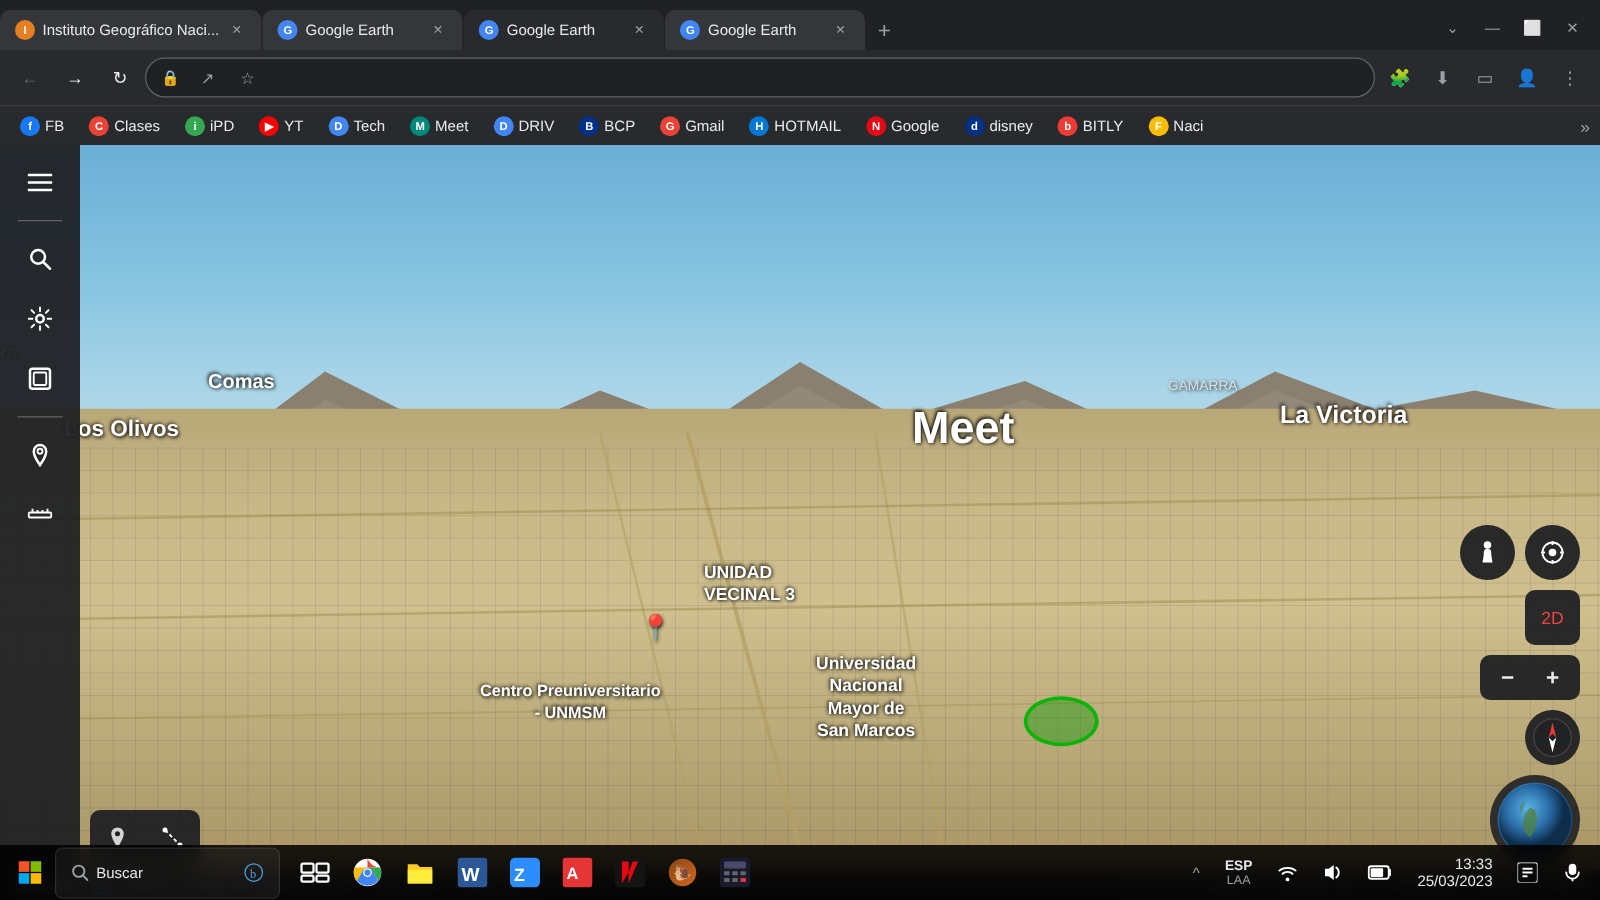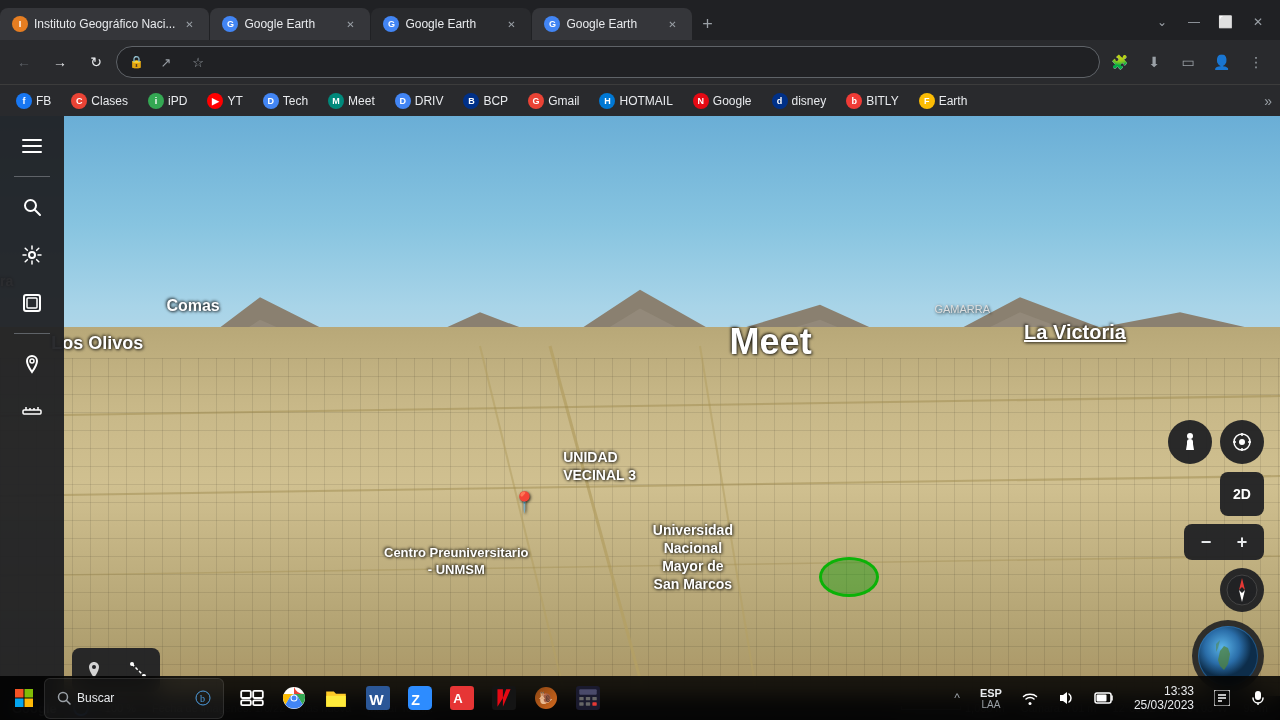--- a/index.html
+++ b/index.html
@@ -53,40 +53,40 @@
       linear-gradient(rgba(0,0,0,0.15) 1px, transparent 1px),
       linear-gradient(90deg, rgba(0,0,0,0.15) 1px, transparent 1px); 
       background-size: 18px 18px; opacity: 0.6; }
 
     
     .map-label { position: absolute; color: white; font-weight: bold; text-shadow: 1px 1px 3px rgba(0,0,0,0.8), -1px -1px 3px rgba(0,0,0,0.8); pointer-events: none; }
     .label-lima { font-size: 36px; top: 34%; left: 57%; }
     .label-los-olivos { font-size: 18px; top: 36%; left: 4%; }
     .label-comas { font-size: 16px; top: 30%; left: 13%; }
     .label-ira { font-size: 14px; top: 26%; left: 0%; }
-    .label-la-victoria { font-size: 20px; top: 34%; left: 80%; text-decoration: underline; }
+    .label-la-victoria { font-size: 20px; top: 34%; left: 80%; }
     .label-gamarra { font-size: 11px; top: 31%; left: 73%; color: #ddd; font-weight: normal; }
     .label-unidad { font-size: 14px; top: 55%; left: 44%; text-align: left; line-height: 1.3; }
     .label-centro { font-size: 13px; top: 71%; left: 30%; text-align: center; line-height: 1.3; }
     .label-unmsm { font-size: 14px; top: 67%; left: 51%; text-align: center; line-height: 1.3; }
 
     
     .stadium { position: absolute; top: 73%; left: 64%; width: 60px; height: 40px; border: 3px solid rgba(0,180,0,0.9); border-radius: 50%; background: rgba(0,150,0,0.4); }
 
     
     .earth-sidebar { position: absolute; top: 0; left: 0; bottom: 0; width: 64px; background: rgba(32,33,36,0.95); display: flex; flex-direction: column; align-items: center; padding: 8px 0; gap: 4px; z-index: 10; }
     .sidebar-btn { width: 44px; height: 44px; border-radius: 8px; display: flex; align-items: center; justify-content: center; color: #e8eaed; font-size: 18px; cursor: pointer; }
     .sidebar-separator { width: 36px; height: 1px; background: #5f6368; margin: 4px 0; }
 
     
     .earth-bottom-toolbar { position: absolute; bottom: 28px; left: 72px; display: flex; align-items: center; gap: 8px; }
     .bottom-tool-group { background: rgba(32,33,36,0.95); border-radius: 8px; display: flex; align-items: center; overflow: hidden; }
     .bottom-tool-btn { width: 44px; height: 44px; display: flex; align-items: center; justify-content: center; color: #e8eaed; font-size: 16px; cursor: pointer; }
     .control-btn { width: 44px; height: 44px; background: rgba(32,33,36,0.95); border-radius: 50%; display: flex; align-items: center; justify-content: center; color: #e8eaed; font-size: 16px; cursor: pointer; }
-    .btn-2d { width: 44px; height: 44px; background: rgba(32,33,36,0.95); border-radius: 8px; display: flex; align-items: center; justify-content: center; color: #ffffff; font-size: 14px; font-weight: bold; cursor: pointer; }
+    .btn-2d { width: 44px; height: 44px; background: rgba(32,33,36,0.95); border-radius: 8px; display: flex; align-items: center; justify-content: center; color: #ef4444; font-size: 14px; font-weight: normal; cursor: pointer; }
     .zoom-group { background: rgba(32,33,36,0.95); border-radius: 8px; display: flex; align-items: center; padding: 4px 8px; gap: 8px; }
     .zoom-btn { width: 28px; height: 28px; display: flex; align-items: center; justify-content: center; color: #e8eaed; font-size: 18px; cursor: pointer; font-weight: bold; }
     .compass-btn { width: 44px; height: 44px; background: rgba(32,33,36,0.95); border-radius: 50%; display: flex; align-items: center; justify-content: center; cursor: pointer; }
     .globe-btn { width: 72px; height: 72px; background: rgba(32,33,36,0.9); border-radius: 50%; display: flex; align-items: center; justify-content: center; cursor: pointer; overflow: hidden; }
     .globe-inner { width: 60px; height: 60px; border-radius: 50%; background: radial-gradient(circle at 40% 35%, #4a9eda 0%, #2a6da8 40%, #1a4d7a 70%, #0d2d4a 100%); position: relative; overflow: hidden; }
 
     
     .controls-right-col { position: absolute; right: 16px; bottom: 28px; display: flex; flex-direction: column; align-items: flex-end; gap: 8px; }
     .controls-row { display: flex; gap: 8px; align-items: center; }
 
@@ -231,21 +231,21 @@
     <div class="bookmark-item">
       <div class="fav-circle" style="background:#003087;">d</div>
       <span>disney</span>
     </div>
     <div class="bookmark-item">
       <div class="fav-circle" style="background:#ef3b36;">b</div>
       <span>BITLY</span>
     </div>
     <div class="bookmark-item">
       <div class="fav-circle" style="background:#fbbc04;">F</div>
-      <span>Earth</span>
+      <span>Naci</span>
     </div>
     <div class="bookmarks-more">»</div>
   </div>
 
   <div class="map-container">
 
     <div class="sky-layer"></div>
 
     <div class="mountain-layer">
       <svg class="mountain-svg" viewBox="0 0 1280 200" preserveAspectRatio="none" xmlns="http://www.w3.org/2000/svg">

